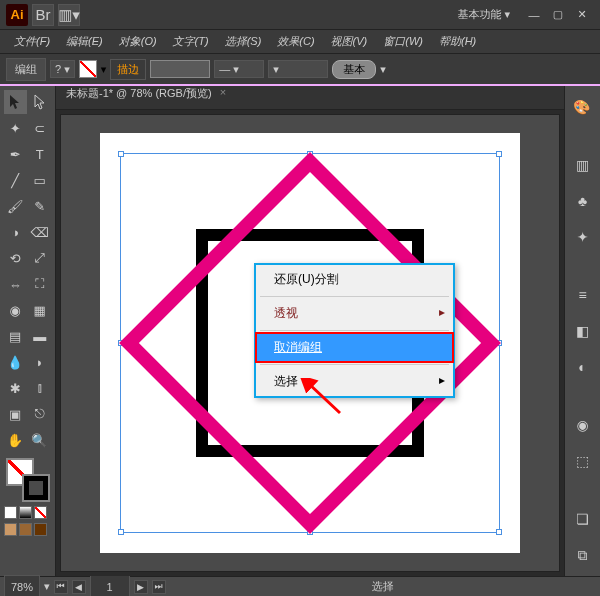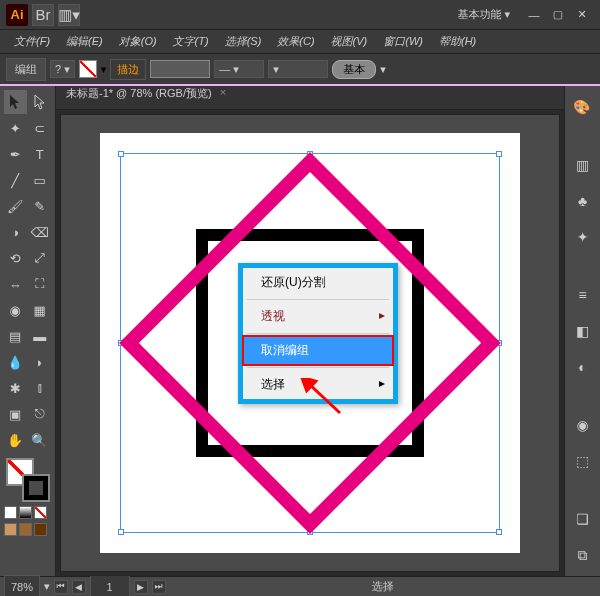--- a/index.html
+++ b/index.html
@@ -38,26 +38,26 @@
 .doc-tab { height:24px; display:flex; align-items:flex-start; padding:0 10px; color:#ccc; border-bottom:1px solid #222; background:#333; }
 .doc-tab .close-x { margin-left:8px; color:#888; }
 .canvas-frame { flex:1; background:#4a4a4a; display:flex; align-items:center; justify-content:center; position:relative; margin:4px; border:1px solid #222; }
 .artboard { width:420px; height:420px; background:#fff; position:relative; }
 .sel-box { position:absolute; border:1px solid #4a90e2; }
 .sel-handle { position:absolute; width:6px; height:6px; background:#fff; border:1px solid #4a90e2; }
 .shape-pink { position:absolute; width:270px; height:270px; border:14px solid #e6007e; transform:rotate(45deg); left:75px; top:75px; }
 .shape-black { position:absolute; width:228px; height:228px; border:12px solid #000; left:96px; top:96px; }
 .right-panels { width:36px; background:#4a4a4a; border-left:1px solid #222; display:flex; flex-direction:column; align-items:center; padding-top:10px; gap:14px; }
 .panel-icon { width:22px; height:22px; color:#ccc; display:flex; align-items:center; justify-content:center; font-size:14px; }
-.context-menu { position:absolute; background:#f0f0f0; border:5px solid #0ea5e9; box-shadow:2px 2px 6px rgba(0,0,0,0.3); width:160px; z-index:100; }
+.context-menu { position:absolute; background:#f0f0f0; border:2px solid #0ea5e9; box-shadow:2px 2px 6px rgba(0,0,0,0.3); width:201px; z-index:100;margin-left:16px; }
 .ctx-item { padding:6px 18px; color:#000; position:relative; font-size:12px; }
 .ctx-item.arrow::after { content:"▸"; position:absolute; right:8px; }
 .ctx-sep { height:1px; background:#ccc; margin:2px 4px; }
 .ctx-item.dim { color:#7f1d1d; }
-.ctx-item.hl { background:#3399ff; color:#fff; outline:2px solid red; outline-offset:-1px; }
+.ctx-item.hl { background:#3399ff; color:#fff; outline:2px solid red; outline-offset:-1px;text-decoration:underline; }
 .arrow-annot { position:absolute; z-index:101; }
 .statusbar { height:20px; background:#4a4a4a; border-top:1px solid #222; display:flex; align-items:center; padding:0 4px; color:#ccc; gap:4px; }
 .status-field { background:#3a3a3a; border:1px solid #555; padding:0 6px; height:24px; display:flex; align-items:center; }
 .nav-btn { width:14px; height:14px; background:#3a3a3a; border:1px solid #555; display:flex; align-items:center; justify-content:center; font-size:9px; }
 </style>
 </head>
 <body>
 
 <div class="topbar">
   <div class="ai-logo">Ai</div>

